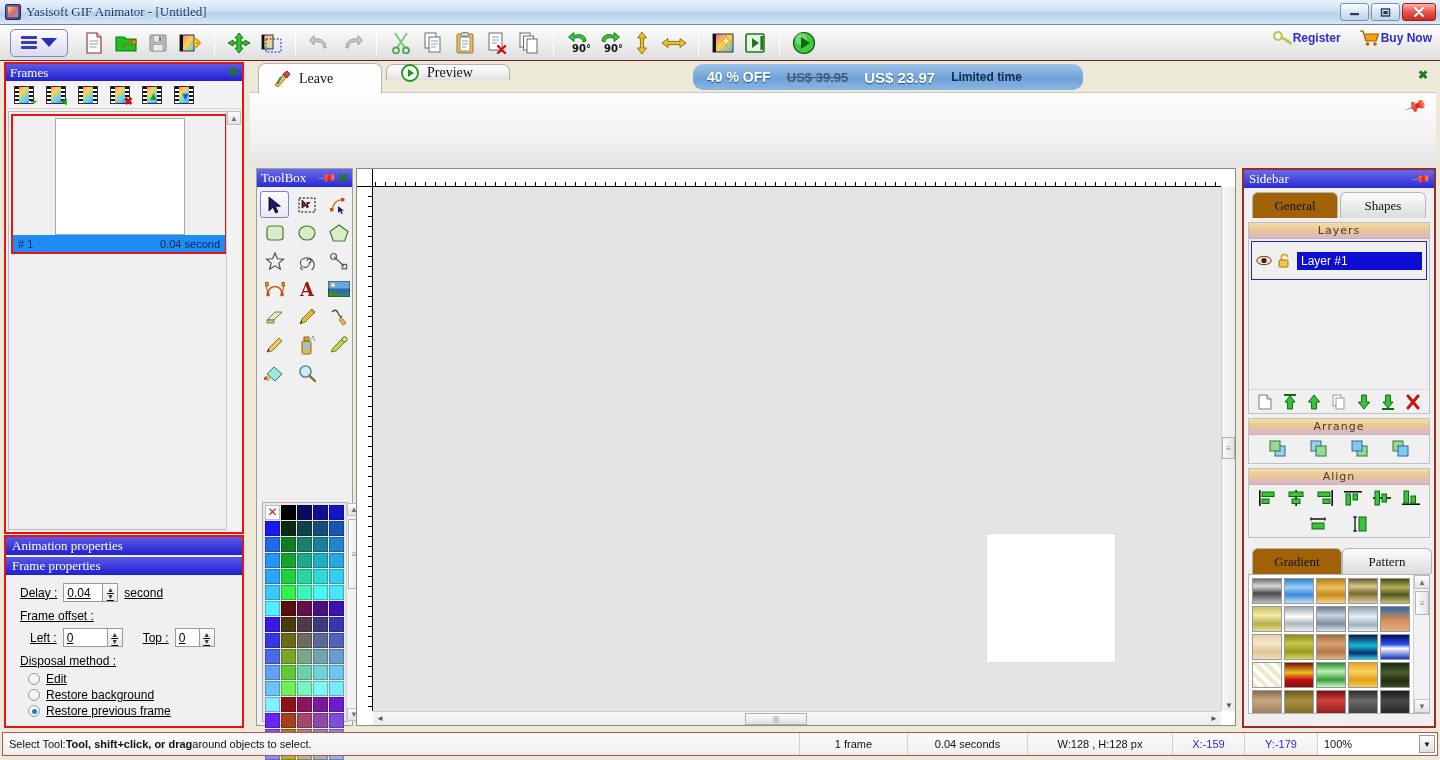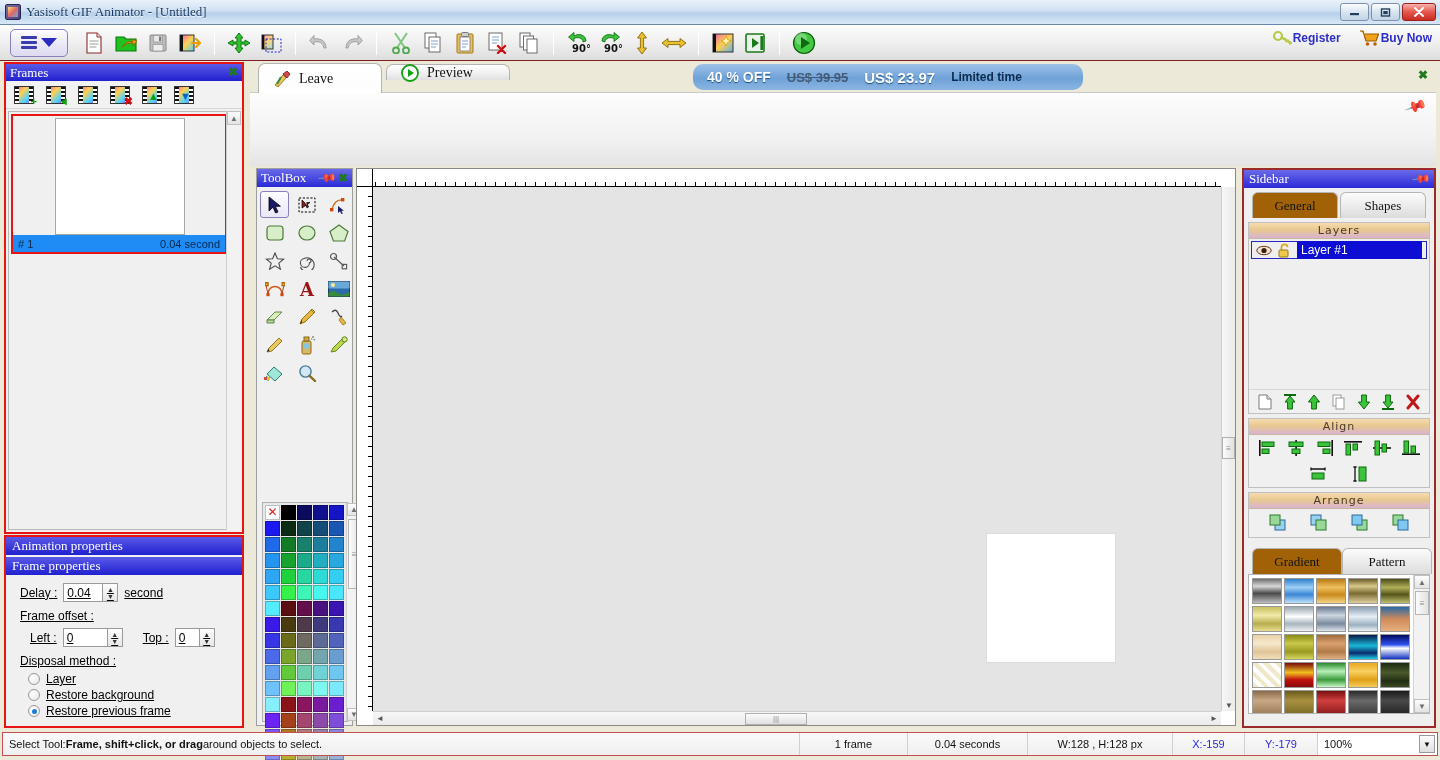--- a/index.html
+++ b/index.html
@@ -293,21 +293,21 @@
   }
   .group-title {
     height:16px;
     background: linear-gradient(180deg,#f6dcb0,#e9c88f 45%,#d9b4d2);
     border-bottom:1px solid #c8b79d;
     font-size:11px; color:#4a3a2a; display:flex;align-items:center;justify-content:center;
     letter-spacing:1px; font-family:"DejaVu Sans",sans-serif;
   }
   #layer-list { height:150px; background:#efefef; padding:2px; }
   #layer-row {
-    height:18px; border:1px solid #2828c0; background:#efefef;
+    height:39px; border:1px solid #2828c0; background:#efefef;
     display:flex; align-items:center; gap:6px; padding:0 4px;
   }
   #layer-name {
     flex:1; background:#0d0dd4; color:#fff; font-size:12px; padding:1px 4px; height:18px;
     display:flex; align-items:center;
   }
   .iconrow { display:flex; align-items:center; justify-content:space-around; height:24px; padding:0 4px; background:#f0f0f0; border-top:1px solid #d8d8d8;}
   .alignrow { display:flex; align-items:center; justify-content:space-around; height:26px; padding:0 4px;}
   .alignrow.sec { justify-content:center; gap:24px; }
   .arrangerow { display:flex; align-items:center; justify-content:space-around; height:28px; padding:0 8px;}
@@ -653,21 +653,21 @@
           <div class="spin">
               <i>▲</i>
               <i>▼</i>
             </div>
         </div>
       </div>
 
       <div style="margin-bottom:4px">Disposal method :</div>
       <div class="row" style="margin-bottom:2px;padding-left:8px">
         <span class="radio"></span>
-        <span>Layer</span>
+        <span>Edit</span>
       </div>
       <div class="row" style="margin-bottom:2px;padding-left:8px">
         <span class="radio"></span>
         <span>Restore background</span>
       </div>
       <div class="row" style="margin-bottom:2px;padding-left:8px">
         <span class="radio on"></span>
         <span>Restore previous frame</span>
       </div>
     </div>
@@ -1151,20 +1151,42 @@
             <path d="M7 14 L2 8 H4.6 V1 H9.4 V8 H12 Z" fill="#3cc23c" stroke="#0a6a0a"></path>
             <rect x="1" y="14" width="12" height="2" fill="#0a6a0a"></rect>
           </svg>
         <svg width="14" height="16" viewBox="0 0 14 16">
             <path d="M2 2 L12 14 M12 2 L2 14" stroke="#c01818" stroke-width="3" stroke-linecap="round"></path>
           </svg>
       </div>
     </div>
 
     <div class="group">
+      <div class="group-title">Arrange</div>
+      <div class="arrangerow">
+        <svg width="20" height="18" viewBox="0 0 20 18">
+            <rect x="7" y="6" width="10" height="10" fill="#9ad0f0" stroke="#2a6a9a"></rect>
+            <rect x="2" y="1" width="10" height="10" fill="#9ad89a" stroke="#2a7a2a"></rect>
+          </svg>
+        <svg width="20" height="18" viewBox="0 0 20 18">
+            <rect x="2" y="1" width="10" height="10" fill="#9ad0f0" stroke="#2a6a9a"></rect>
+            <rect x="7" y="6" width="10" height="10" fill="#9ad89a" stroke="#2a7a2a"></rect>
+          </svg>
+        <svg width="20" height="18" viewBox="0 0 20 18">
+            <rect x="7" y="6" width="10" height="10" fill="#9ad89a" stroke="#2a7a2a"></rect>
+            <rect x="2" y="1" width="10" height="10" fill="#7fc8f0" stroke="#2a6a9a"></rect>
+          </svg>
+        <svg width="20" height="18" viewBox="0 0 20 18">
+            <rect x="2" y="1" width="10" height="10" fill="#9ad89a" stroke="#2a7a2a"></rect>
+            <rect x="7" y="6" width="10" height="10" fill="#7fc8f0" stroke="#2a6a9a"></rect>
+          </svg>
+      </div>
+    </div>
+
+    <div class="group">
       <div class="group-title">Align</div>
       <div class="alignrow">
         <svg width="18" height="16" viewBox="0 0 18 16">
             <rect x="1" y="0" width="1.6" height="16" fill="#111"></rect>
             <rect x="4" y="2" width="12" height="4.5" fill="#3cc23c" stroke="#0a6a0a"></rect>
             <rect x="4" y="9" width="7" height="4.5" fill="#3cc23c" stroke="#0a6a0a"></rect>
           </svg>
         <svg width="18" height="16" viewBox="0 0 18 16">
             <rect x="8.3" y="0" width="1.6" height="16" fill="#111"></rect>
             <rect x="2" y="2" width="14" height="4.5" fill="#3cc23c" stroke="#0a6a0a"></rect>
@@ -1192,42 +1214,20 @@
           </svg>
       </div>
       <div class="alignrow sec">
         <svg width="18" height="16" viewBox="0 0 18 16">
             <path d="M2 3 h14 M2 1.4 v3.2 M16 1.4 v3.2" stroke="#111" stroke-width="1.3"></path>
             <rect x="3" y="7" width="12" height="6" fill="#3cc23c" stroke="#0a6a0a"></rect>
           </svg>
         <svg width="18" height="16" viewBox="0 0 18 16">
             <path d="M4 1 v14 M2.4 1 h3.2 M2.4 15 h3.2" stroke="#111" stroke-width="1.3"></path>
             <rect x="8" y="1" width="7" height="14" fill="#3cc23c" stroke="#0a6a0a"></rect>
-          </svg>
-      </div>
-    </div>
-
-    <div class="group">
-      <div class="group-title">Arrange</div>
-      <div class="arrangerow">
-        <svg width="20" height="18" viewBox="0 0 20 18">
-            <rect x="7" y="6" width="10" height="10" fill="#9ad0f0" stroke="#2a6a9a"></rect>
-            <rect x="2" y="1" width="10" height="10" fill="#9ad89a" stroke="#2a7a2a"></rect>
-          </svg>
-        <svg width="20" height="18" viewBox="0 0 20 18">
-            <rect x="2" y="1" width="10" height="10" fill="#9ad0f0" stroke="#2a6a9a"></rect>
-            <rect x="7" y="6" width="10" height="10" fill="#9ad89a" stroke="#2a7a2a"></rect>
-          </svg>
-        <svg width="20" height="18" viewBox="0 0 20 18">
-            <rect x="7" y="6" width="10" height="10" fill="#9ad89a" stroke="#2a7a2a"></rect>
-            <rect x="2" y="1" width="10" height="10" fill="#7fc8f0" stroke="#2a6a9a"></rect>
-          </svg>
-        <svg width="20" height="18" viewBox="0 0 20 18">
-            <rect x="2" y="1" width="10" height="10" fill="#9ad89a" stroke="#2a7a2a"></rect>
-            <rect x="7" y="6" width="10" height="10" fill="#7fc8f0" stroke="#2a6a9a"></rect>
           </svg>
       </div>
     </div>
 
     <div id="gp-tabs">
       <div class="sb-tab active" style="left:4px;width:90px">
         <span>Gradient</span>
       </div>
       <div class="sb-tab" style="left:94px;width:90px">
         <span>Pattern</span>
@@ -1265,21 +1265,21 @@
         <div class="sb-arrow" style="width:16px;height:14px">▲</div>
         <div class="thumb">≡</div>
         <div class="sb-arrow" style="width:16px;height:14px;position:absolute;bottom:0;left:0">▼</div>
       </div>
     </div>
   </div>
 
   <div id="statusbar">
     <div class="st-cell st-msg">
       <span>Select Tool: </span>
-        <b>Frame, shift+click, or drag</b>
+        <b>Tool, shift+click, or drag</b>
         <span> around objects to select.</span>
     </div>
     <div class="st-cell" style="width:108px">1 frame</div>
     <div class="st-cell" style="width:120px">0.04 seconds</div>
     <div class="st-cell" style="width:145px">W:128 , H:128 px</div>
     <div class="st-cell st-coord" style="width:72px">X:-159</div>
     <div class="st-cell st-coord" style="width:72px;border-right:none">Y:-179</div>
     <div id="zoombox">
       <span>100%</span>
       <span class="cb">▼</span>

